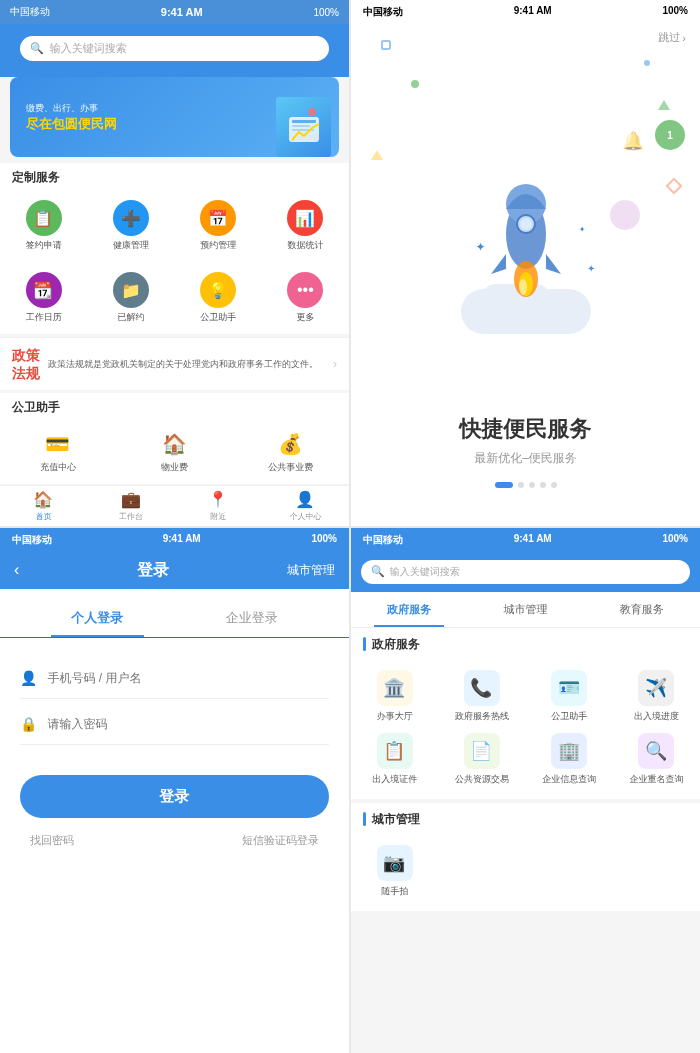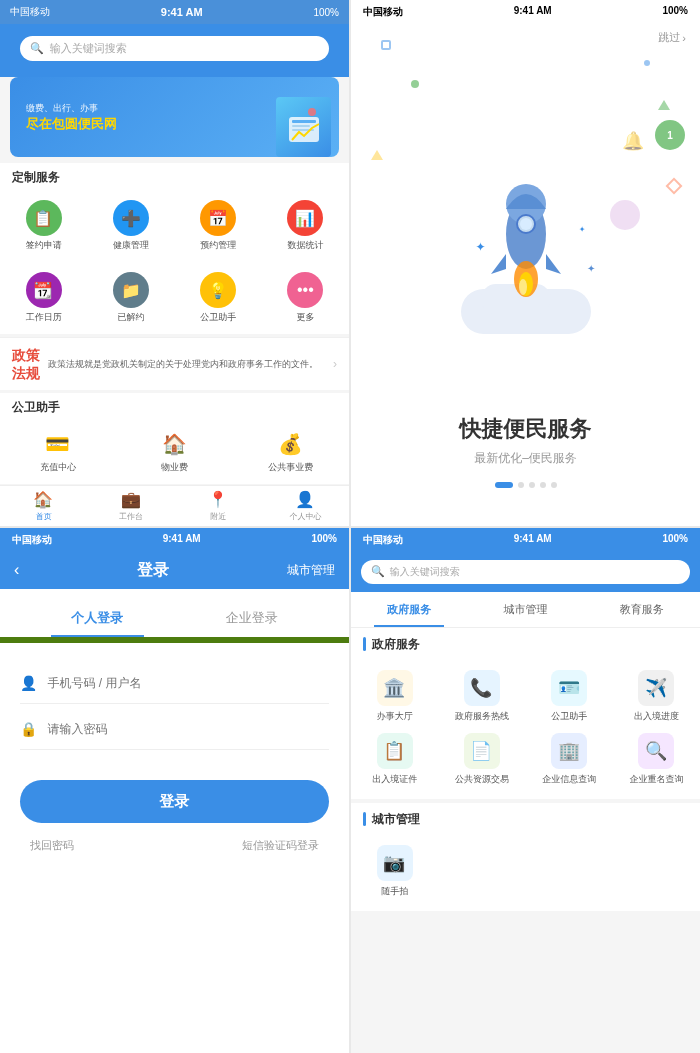--- a/index.html
+++ b/index.html
@@ -138,21 +138,21 @@
     #panel3 { background: #fff; }
     .p3-header {
       background: #3a8ee6; color: white;
       display: flex; align-items: center; justify-content: space-between;
       padding: 8px 14px;
     }
     .p3-back { font-size: 16px; color: white; }
     .p3-header-title { font-size: 16px; font-weight: 600; }
     .p3-register { font-size: 12px; color: white; }
     .p3-tabs {
-      display: flex; border-bottom: 6px solid #4d7c0f;
+      display: flex; border-bottom: 1px solid #4d7c0f;
       padding: 0 20px; margin-top: 10px;
     }
     .p3-tab {
       flex: 1; text-align: center; padding: 10px 0;
       font-size: 13px; color: #999; position: relative;
     }
     .p3-tab.active {
       color: #3a8ee6; font-weight: 600;
     }
     .p3-tab.active::after {

